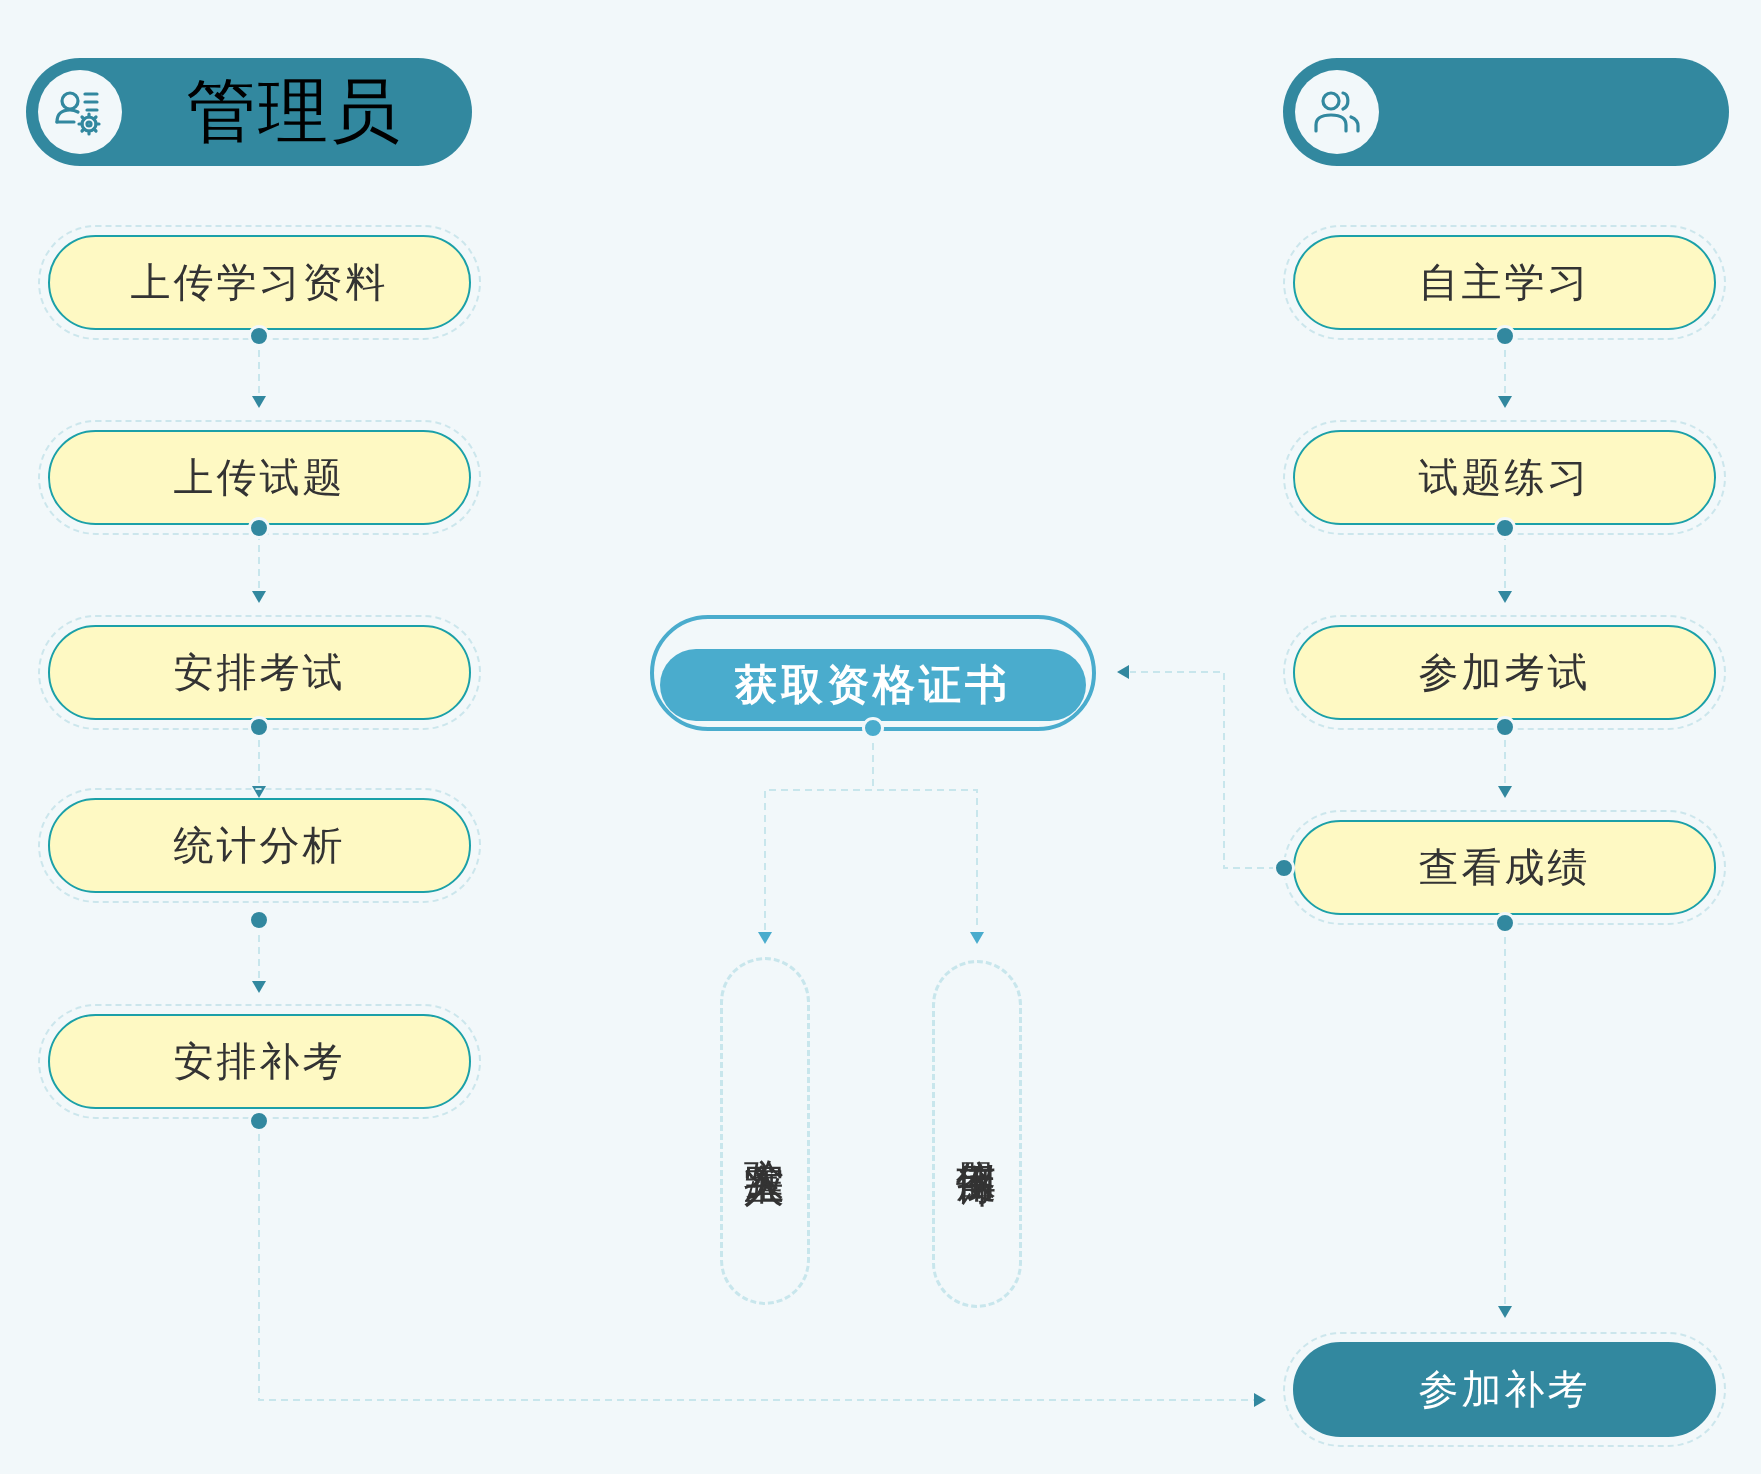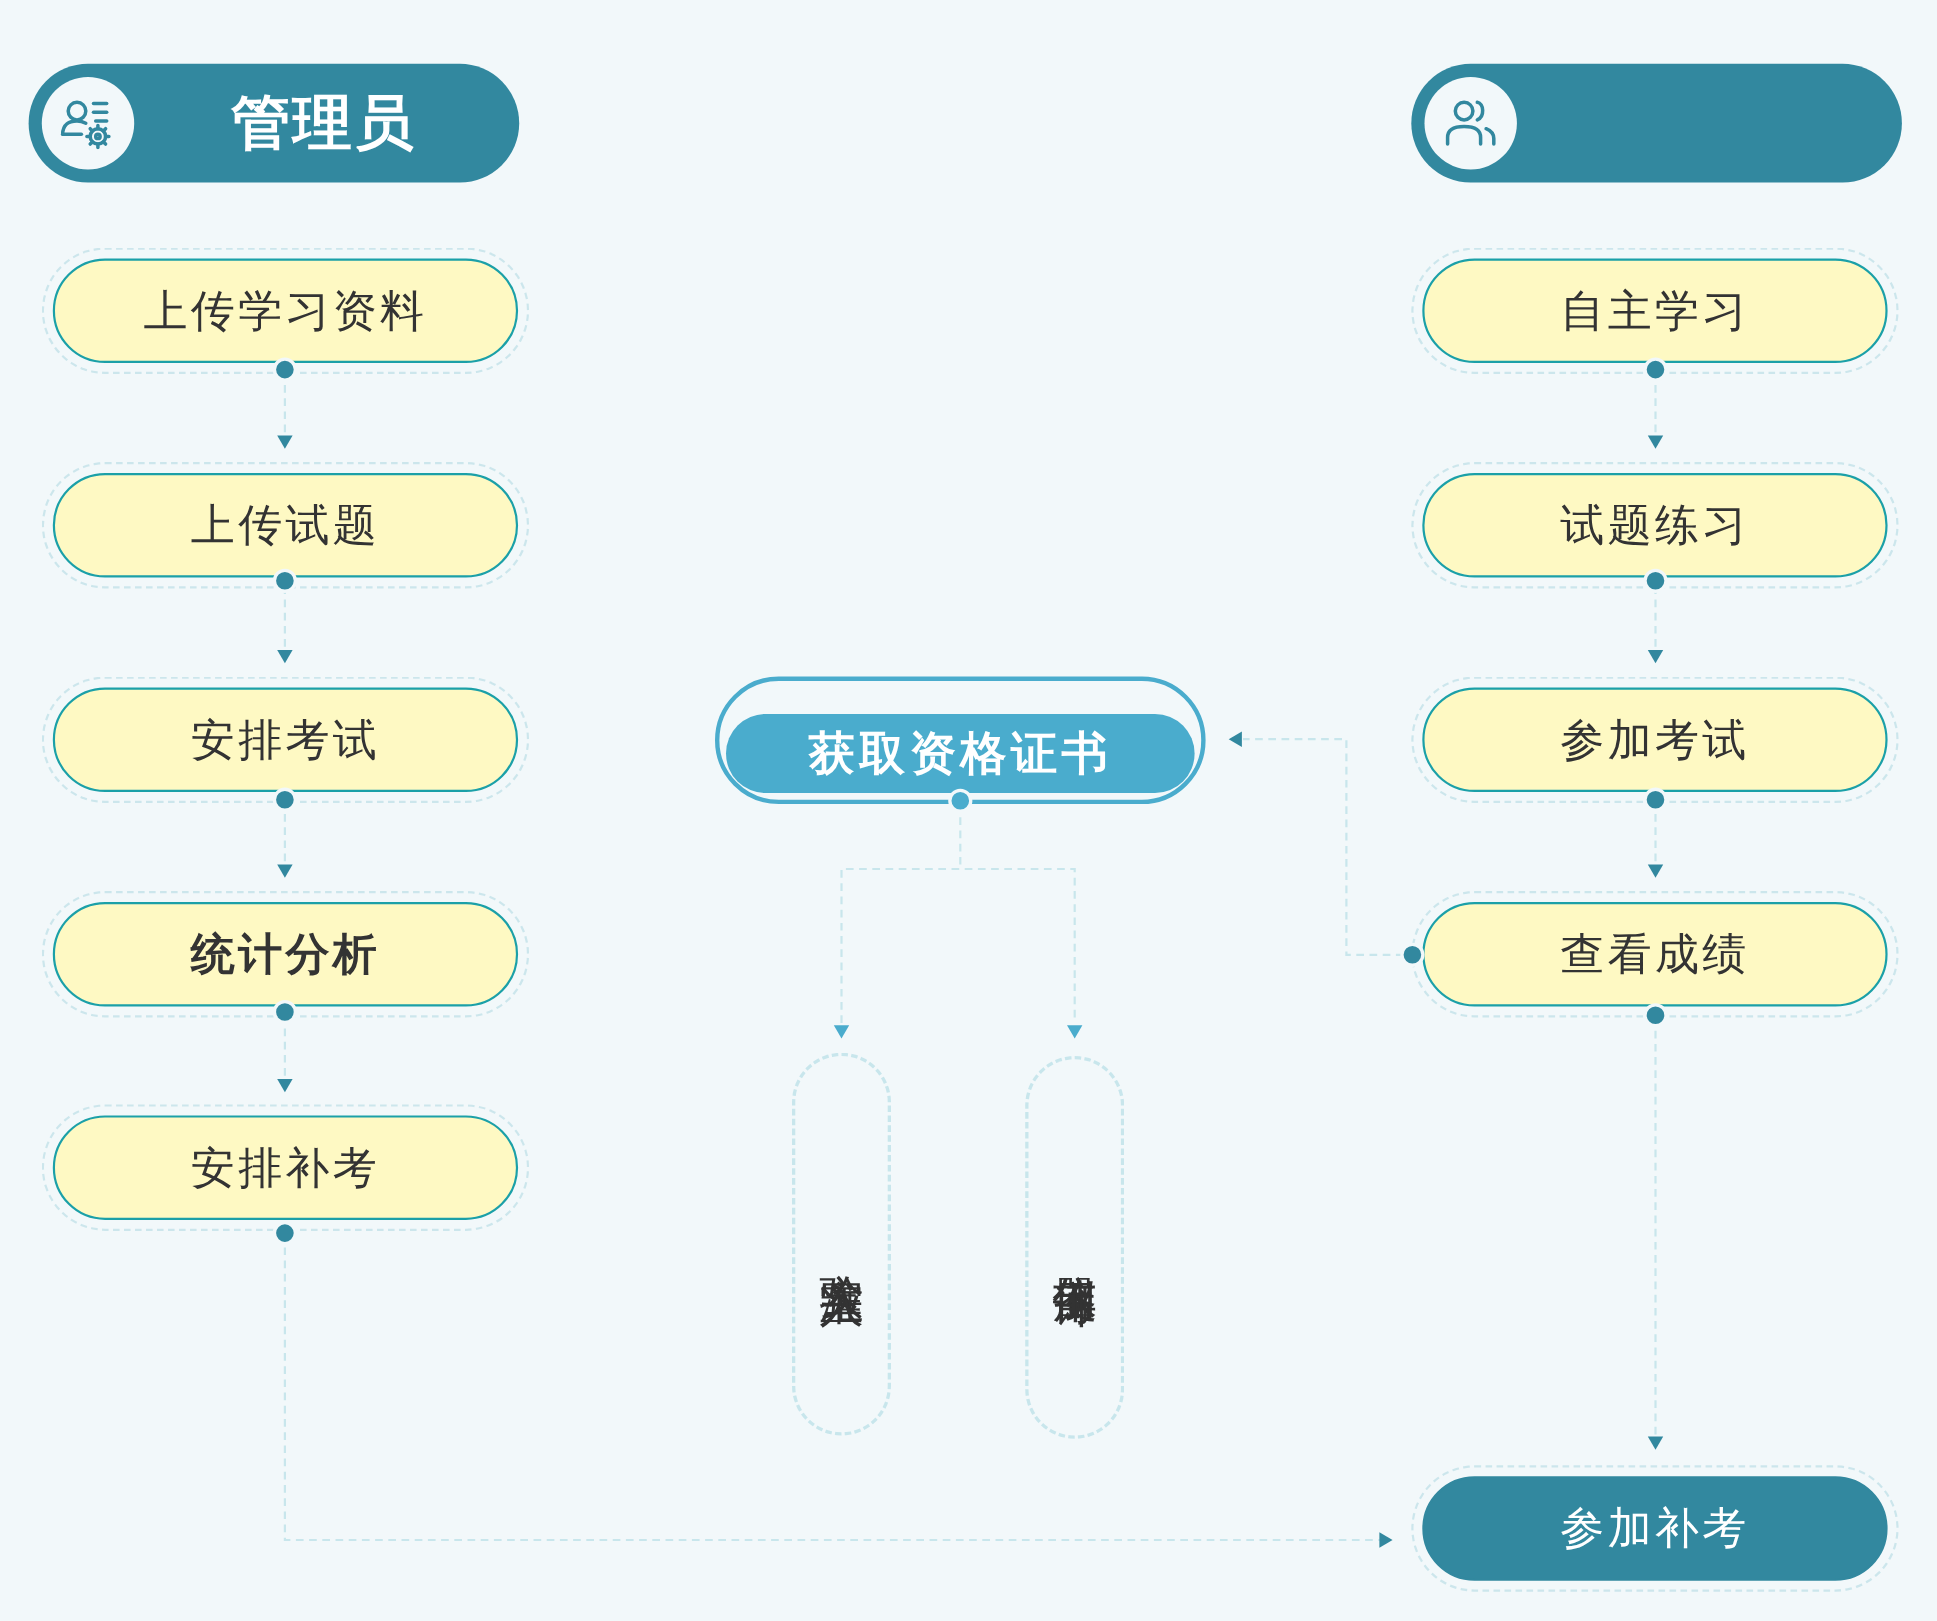--- a/index.html
+++ b/index.html
@@ -15,21 +15,21 @@
       position: absolute; height: 108px; border-radius: 54px; background: #32889f;
       display: flex; align-items: center; box-sizing: border-box;
     }
     .role-icon {
       position: absolute; left: 12px; top: 12px; width: 84px; height: 84px; border-radius: 50%;
       background: #f2f8fa; display: flex; align-items: center; justify-content: center;
     }
     .role-title {
       position: absolute; left: 110px; right: 20px; top: 0; bottom: 0;
       display: flex; align-items: center; justify-content: center;
-      color: #ffffff; font-size: 54px; font-weight: bold; letter-spacing: 2px;
+      color: #000000; font-size: 70px; font-weight: normal; letter-spacing: 2px;
     }
 
     
     .step-wrap {
       position: absolute; width: 443px; height: 115px; border-radius: 58px;
       border: 2px dashed #cce6ec; box-sizing: border-box;
     }
     .step {
       position: absolute; left: 8px; top: 8px; right: 8px; bottom: 8px;
       border-radius: 50px; border: 2px solid #1ba0a8; background: #fef9c3;
@@ -138,21 +138,21 @@
 
 <div class="step-wrap" style="left:38px; top:225px;">
   <div class="step">上传学习资料</div>
 </div>
 <div class="step-wrap" style="left:38px; top:420px;">
   <div class="step">上传试题</div>
 </div>
 <div class="step-wrap" style="left:38px; top:615px;">
   <div class="step">安排考试</div>
 </div>
-<div class="step-wrap" style="left:38px; top:810px;font-weight:bold;">
+<div class="step-wrap" style="left:38px; top:788px;">
   <div class="step">统计分析</div>
 </div>
 <div class="step-wrap" style="left:38px; top:1004px;">
   <div class="step">安排补考</div>
 </div>
 
 <div class="dot" style="left:259px; top:336px;"></div>
 <div class="dot" style="left:259px; top:528px;"></div>
 <div class="dot" style="left:259px; top:727px;"></div>
 <div class="dot" style="left:259px; top:920px;"></div>

